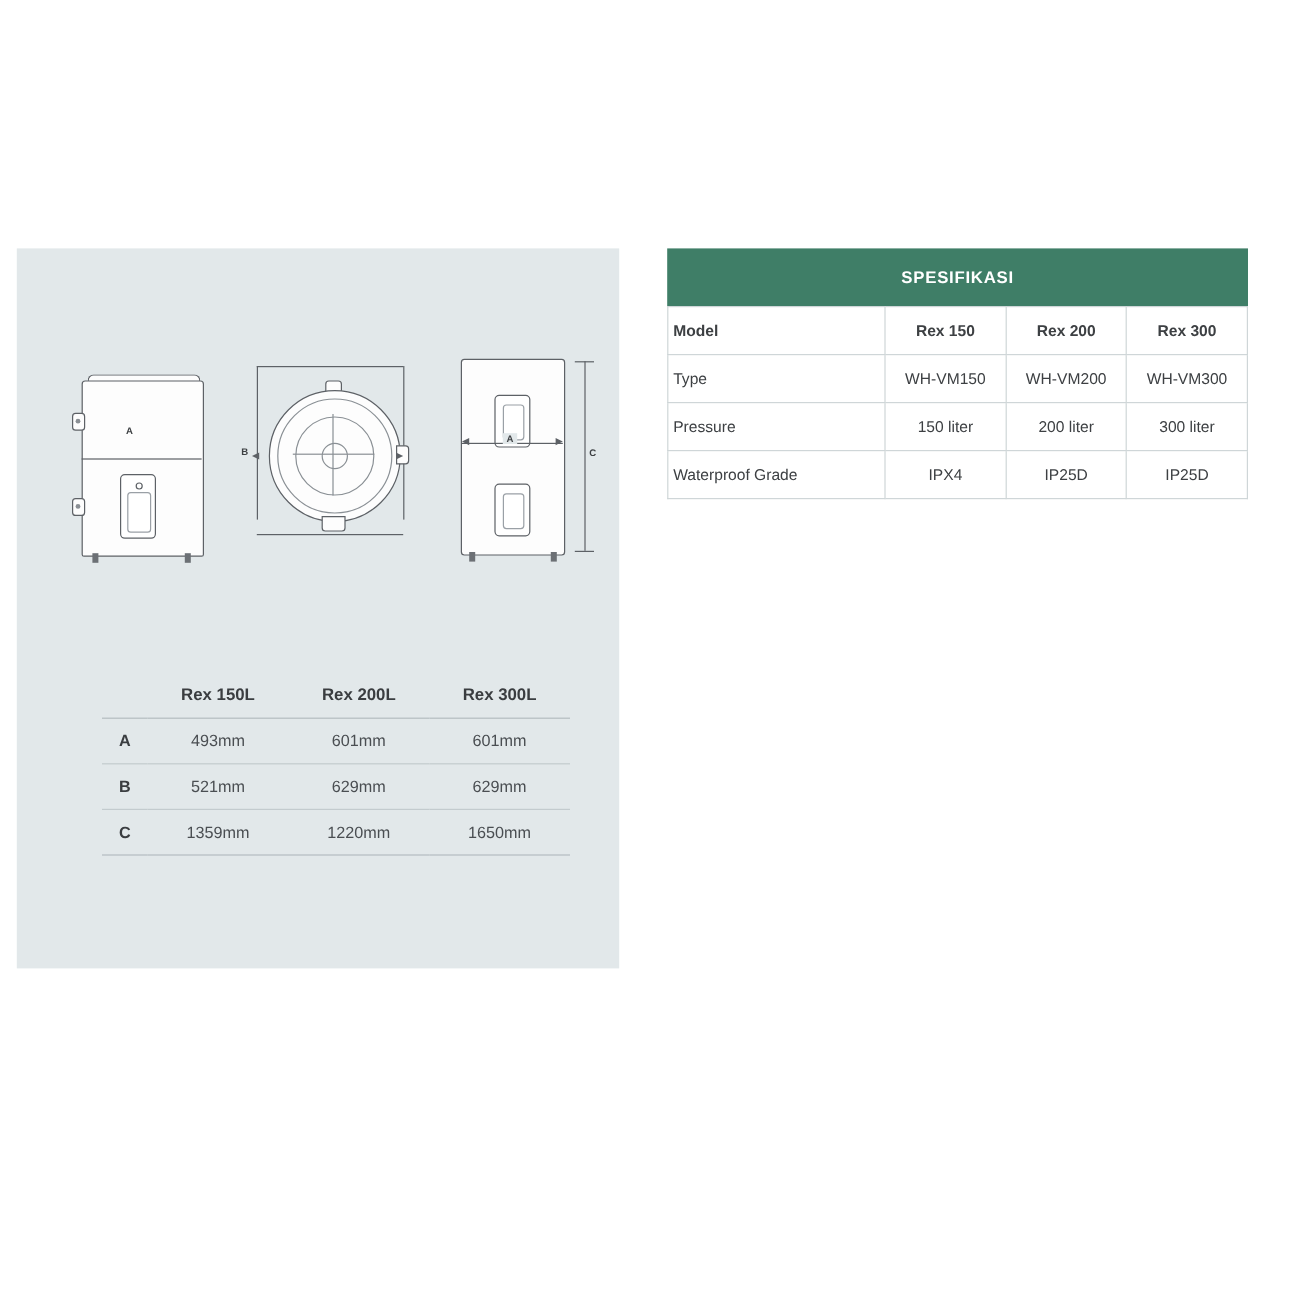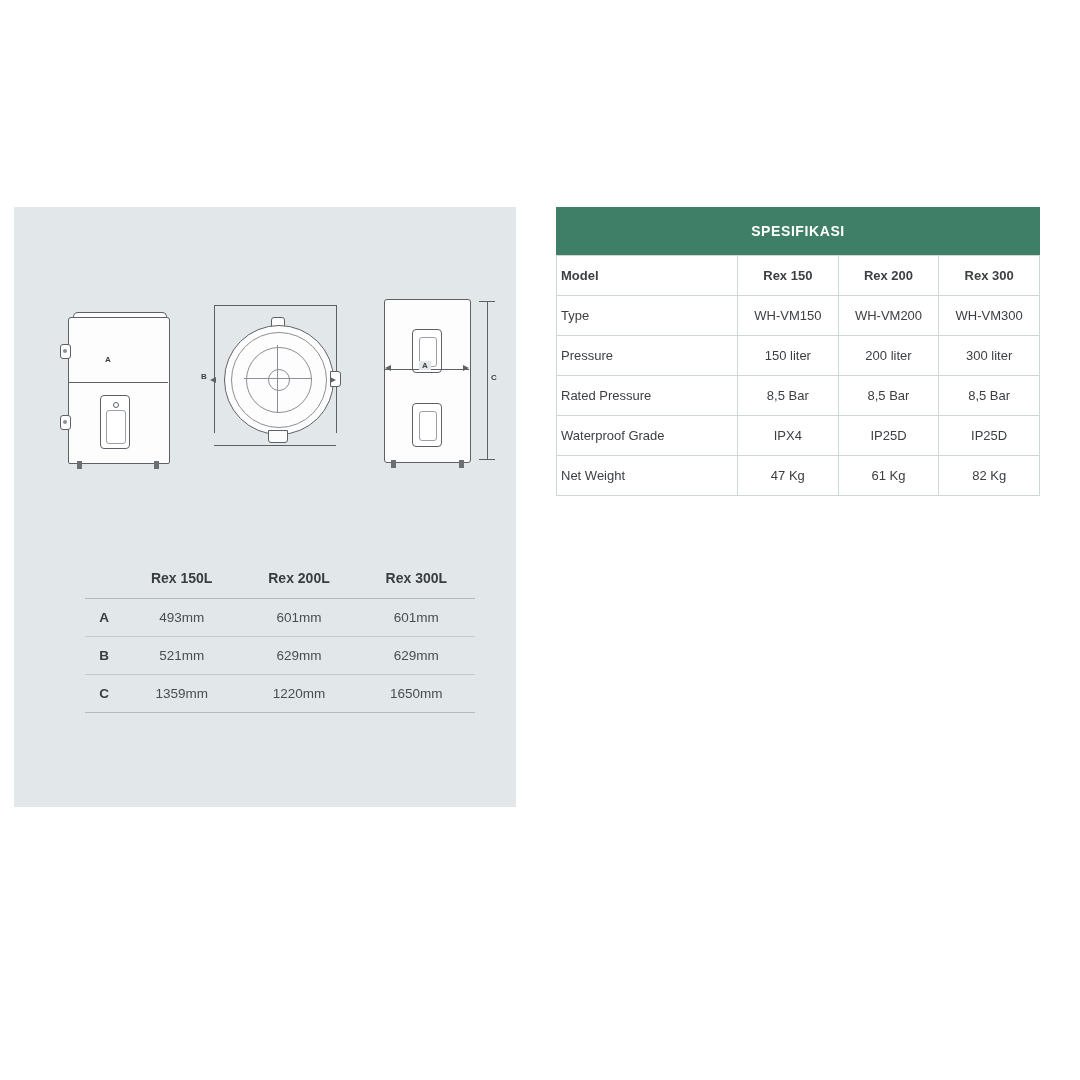--- a/index.html
+++ b/index.html
@@ -596,32 +596,20 @@
         <td>WH-VM200</td>
         <td>WH-VM300</td>
       </tr>
       <tr>
         <td class="label">Pressure</td>
         <td>150 liter</td>
         <td>200 liter</td>
         <td>300 liter</td>
       </tr>
       <tr>
-        <td class="label">Rated Pressure</td>
-        <td>8,5 Bar</td>
-        <td>8,5 Bar</td>
-        <td>8,5 Bar</td>
-      </tr>
-      <tr>
         <td class="label">Waterproof Grade</td>
         <td>IPX4</td>
         <td>IP25D</td>
         <td>IP25D</td>
       </tr>
-      <tr>
-        <td class="label">Net Weight</td>
-        <td>47 Kg</td>
-        <td>61 Kg</td>
-        <td>82 Kg</td>
-      </tr>
     </tbody>
   </table>
 </div>
 
 </body></html>

